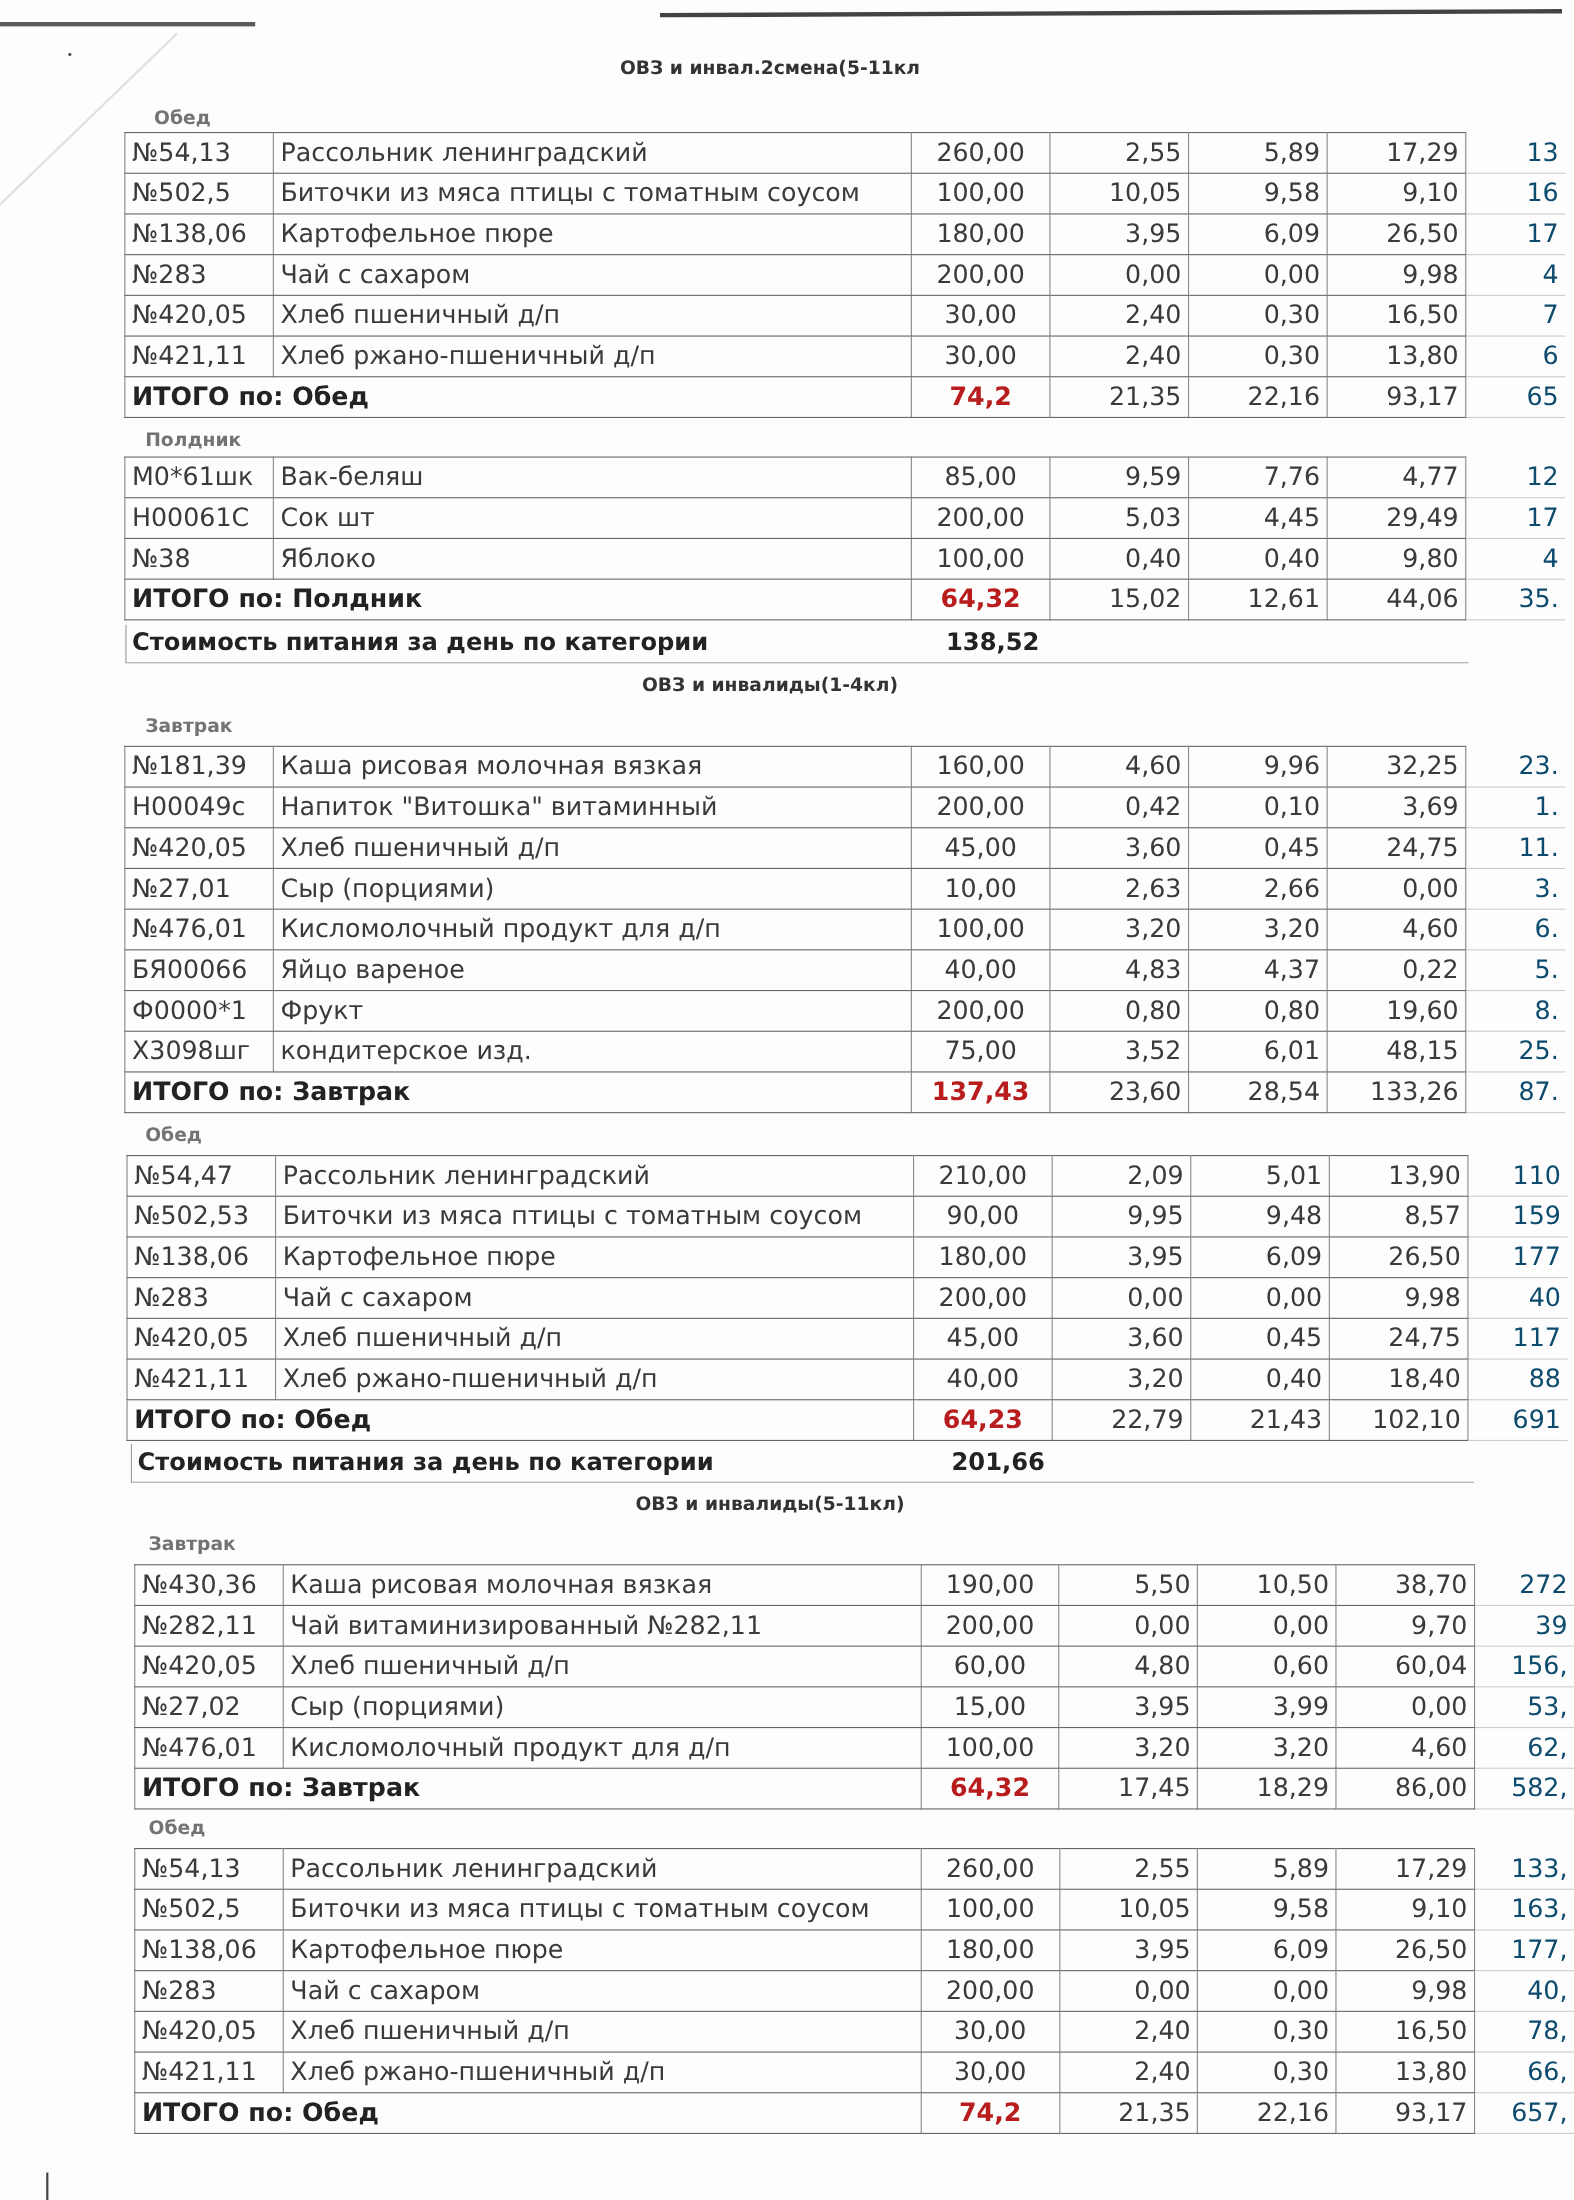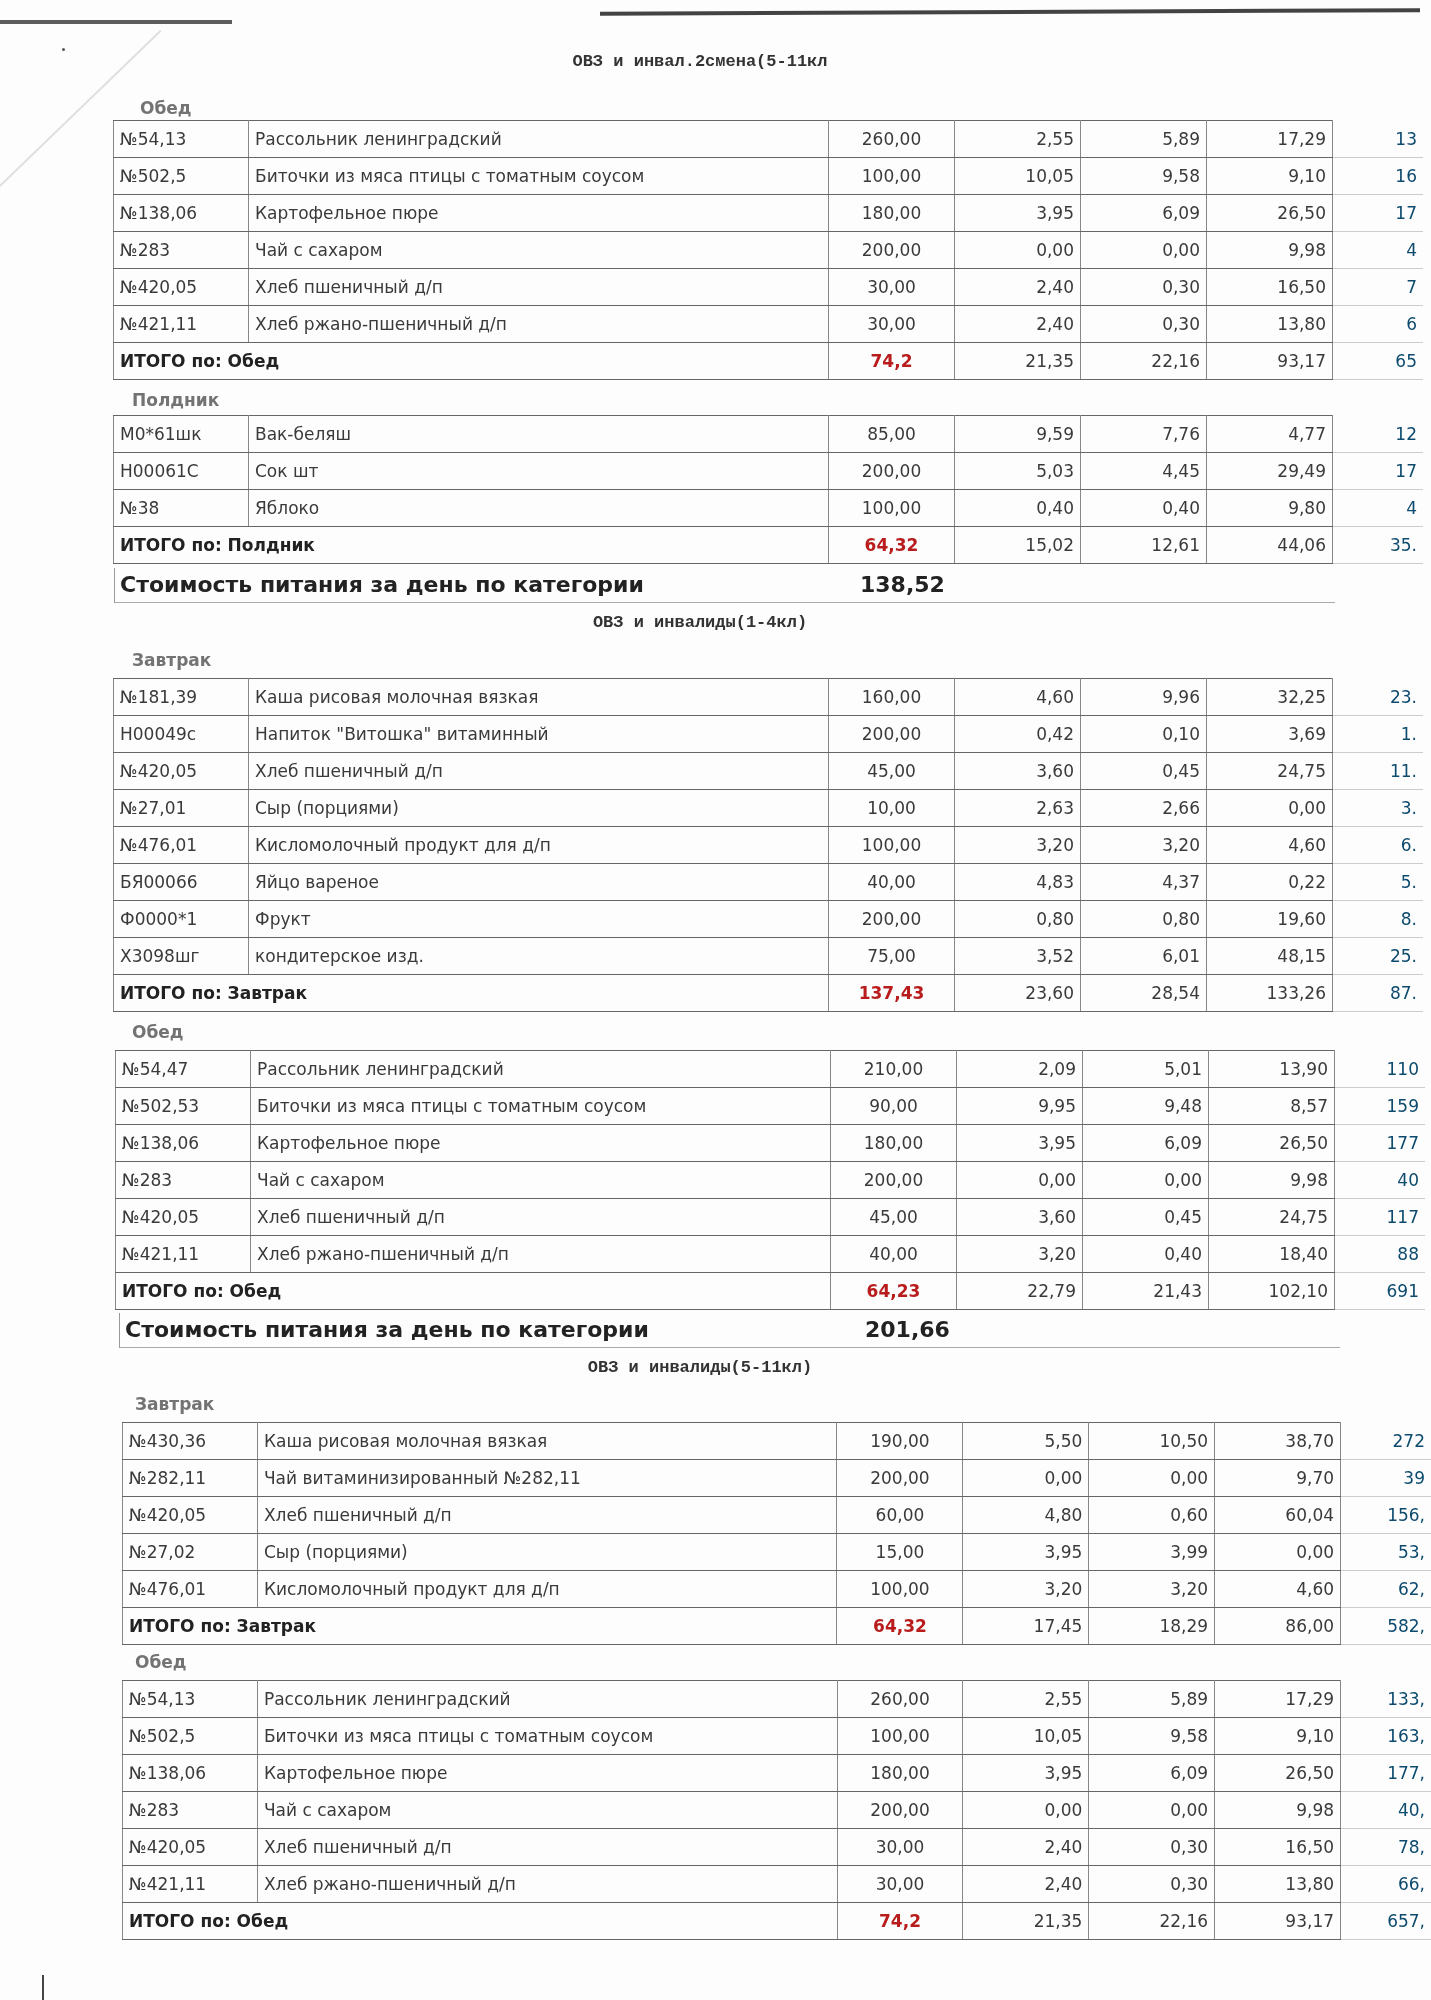--- a/index.html
+++ b/index.html
@@ -6,25 +6,25 @@
   body {
     width:1431px; height:2000px; background:#fdfdfd; position:relative; overflow:hidden;
     font-family: "DejaVu Sans", sans-serif; color:#333;
   }
   .scan-top-line { position:absolute; left:600px; top:10px; width:820px; height:4px; background:#222; transform:rotate(-0.25deg); opacity:.85; }
   .scan-top-line2 { position:absolute; left:0; top:20px; width:232px; height:4px; background:#333; opacity:.8; }
   .fold-line2 { position:absolute; left:160px; top:30px; width:2px; height:260px; background:#ccc; transform:rotate(46deg); transform-origin:top left; opacity:.6; }
   .left-mark { position:absolute; left:42px; top:1975px; width:2px; height:25px; background:#444; }
   .dot-mark { position:absolute; left:62px; top:48px; width:3px; height:3px; background:#555; border-radius:50%; }
   .section-title {
-    position:absolute; font-weight:bold; font-size:17px; color:#333; text-align:center; width:1000px;font-family:Liberation Mono, monospace;
+    position:absolute; font-weight:bold; font-size:17px; color:#333; text-align:center; width:1000px;
   }
   .meal-title { position:absolute; font-weight:bold; font-size:17px; color:#737373; }
   table.menu {
-    position:absolute; border-collapse:collapse; font-size:17px; color:#3a3a3a;
+    position:absolute; border-collapse:collapse; font-size:23px; color:#3a3a3a;
   }
   table.menu td {
     border:1px solid #666; height:36px; padding:0 6px; white-space:nowrap; vertical-align:middle;
     border-left-color:#888; border-right-color:#888;
   }
   td.code { width:122px; }
   td.name { width:567px; }
   td.num { text-align:right; }
   td.w { width:113px; text-align:center; }
   td.p { width:113px; }

